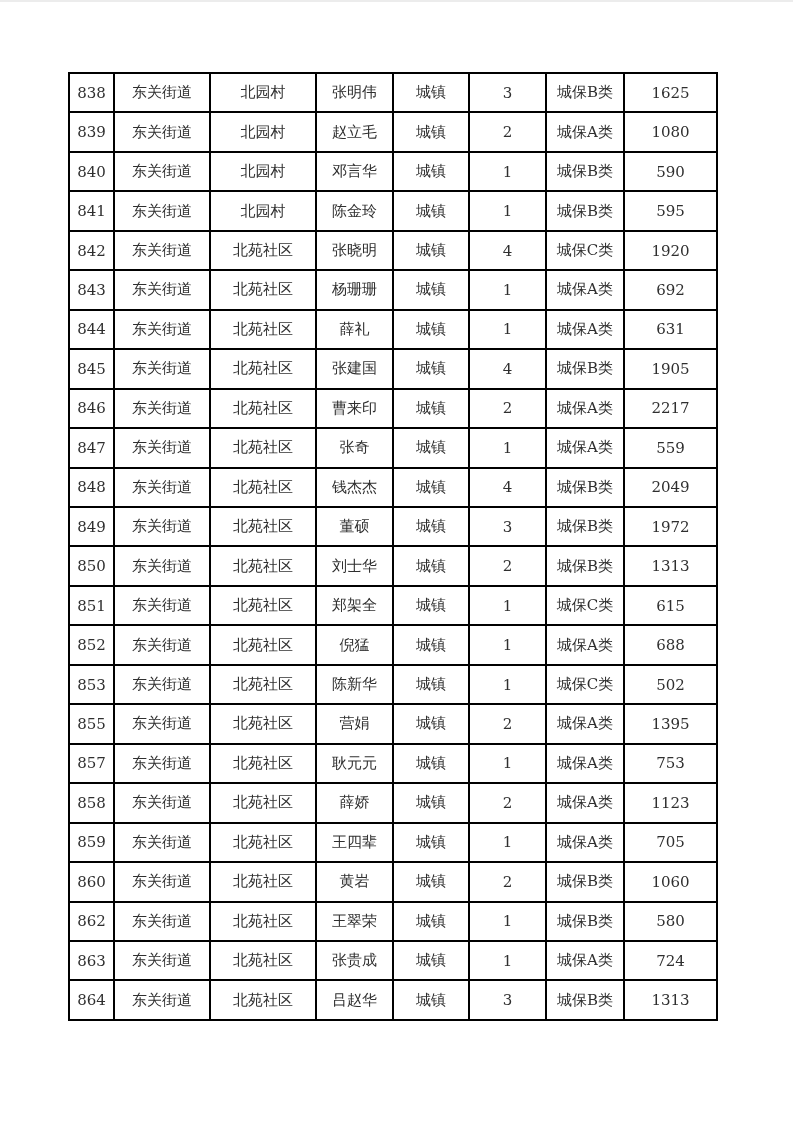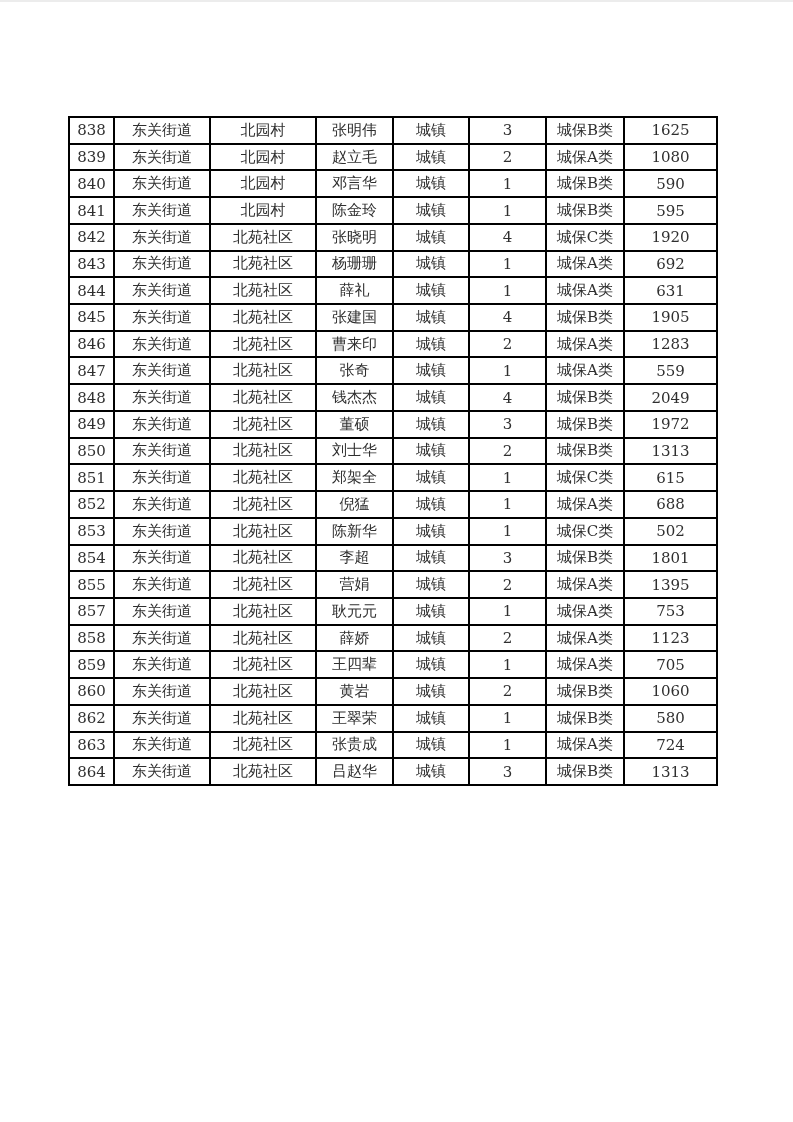--- a/index.html
+++ b/index.html
@@ -21,24 +21,23 @@
     left: 0;
     width: 100%;
     height: 2px;
     background: var(--edge-line, #ececec);
   }
   table.data-table {
     position: absolute;
     left: 68px;
     top: 72px;
     width: 648px;
-    height: 670px;
+    height: 949px;
     border-collapse: collapse;
     table-layout: fixed;
-    margin-top: 44px;
   }
   table.data-table td {
     border: 2px solid var(--border-color, #000000);
     text-align: center;
     vertical-align: middle;
     font-size: 15px;
     color: var(--text-color, #2f2f2f);
     padding: 0;
     white-space: nowrap;
     overflow: hidden;
@@ -143,21 +142,21 @@
           <td>1905</td>
         </tr>
         <tr>
           <td>846</td>
           <td>东关街道</td>
           <td>北苑社区</td>
           <td>曹来印</td>
           <td>城镇</td>
           <td>2</td>
           <td>城保A类</td>
-          <td>1283</td>
+          <td>2217</td>
         </tr>
         <tr>
           <td>847</td>
           <td>东关街道</td>
           <td>北苑社区</td>
           <td>张奇</td>
           <td>城镇</td>
           <td>1</td>
           <td>城保A类</td>
           <td>559</td>
@@ -214,30 +213,20 @@
         </tr>
         <tr>
           <td>853</td>
           <td>东关街道</td>
           <td>北苑社区</td>
           <td>陈新华</td>
           <td>城镇</td>
           <td>1</td>
           <td>城保C类</td>
           <td>502</td>
-        </tr>
-        <tr>
-          <td>854</td>
-          <td>东关街道</td>
-          <td>北苑社区</td>
-          <td>李超</td>
-          <td>城镇</td>
-          <td>3</td>
-          <td>城保B类</td>
-          <td>1801</td>
         </tr>
         <tr>
           <td>855</td>
           <td>东关街道</td>
           <td>北苑社区</td>
           <td>营娟</td>
           <td>城镇</td>
           <td>2</td>
           <td>城保A类</td>
           <td>1395</td>

